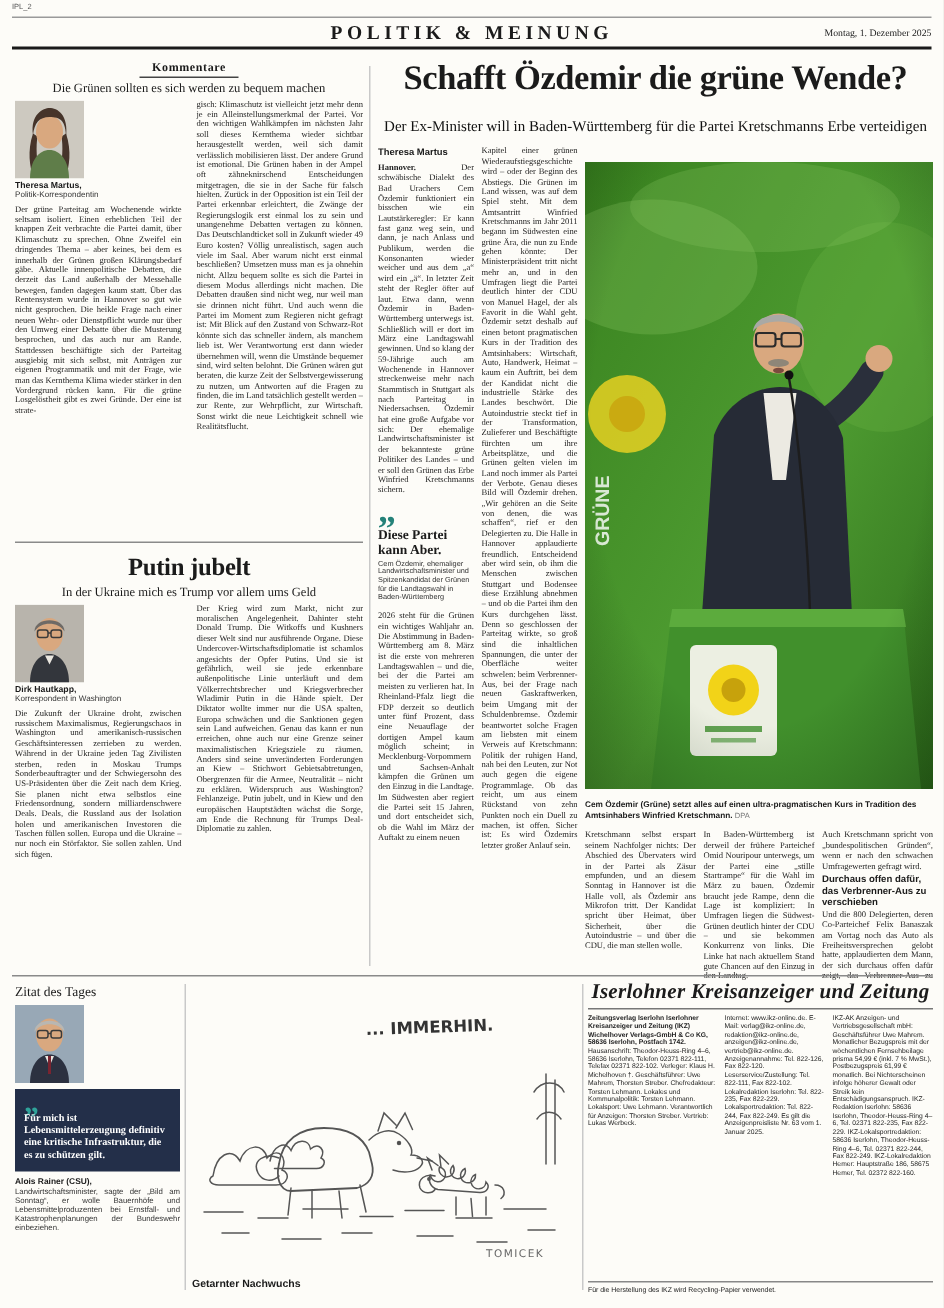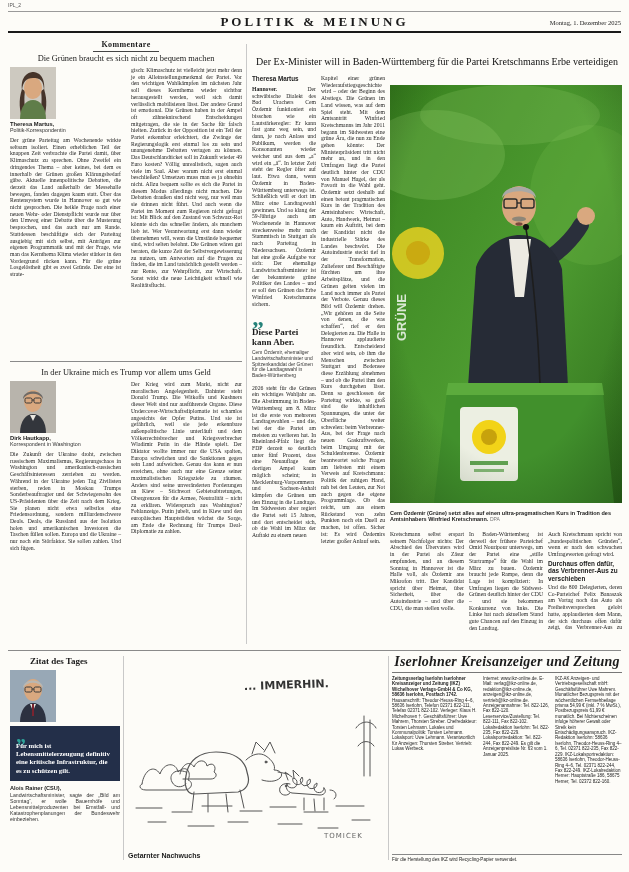--- a/index.html
+++ b/index.html
@@ -42,21 +42,21 @@
   .pullquote { margin:5px 0 6px; }
   .qmark::before { content:'\201E'; display:block; height:12px; line-height:10px;
     font-size:24px; font-weight:bold; color:#258279; font-family:"Liberation Serif",serif; }
   .pq-text { font-size:9px; font-weight:bold; line-height:10px; margin-top:3px; }
   .pq-attr { font-size:4.9px; line-height:5.7px; color:#333; margin-top:3px; }
   .photo-caption { font-size:5.5px; line-height:6.3px; margin-top:3px; width:232px; }
   .credit { color:#777; font-weight:normal; font-size:5px; }
   .inline-subhead { font-weight:bold; font-size:6.4px; line-height:7.4px; margin:2px 0; font-family:"Liberation Sans",sans-serif; }
 
   
-  .z-label { font-weight:bold; font-size:9px;margin-left:20px; }
+  .z-label { font-weight:normal; font-size:9px; }
   .zbox { background:#232f49; padding:5px 6px 6px; margin-top:4px; }
   .zqmark::before { content:'\201E'; display:block; height:11px; line-height:9px;
     font-size:20px; font-weight:bold; color:#2fa39a; }
   .ztext { color:#ffffff; font-size:6.8px; line-height:8.2px; font-weight:bold; }
   .z-name { font-size:5.6px; font-weight:bold; margin-top:4px; }
   .z-desc { font-size:5.2px; line-height:6.1px; color:#333; margin-top:1px; }
 
   
   .c-caption { font-weight:bold; font-size:7px; margin-top:2px; }
 
@@ -80,21 +80,21 @@
     <div class="abs rule" style="left:0; right:0; top:9px; height:1px;"></div>
     <div class="abs section-title" style="left:0; right:0; top:12px;">POLITIK &amp; MEINUNG</div>
     <div class="abs date" style="right:0; top:17px;">Montag, 1. Dezember 2025</div>
     <div class="abs" style="left:0; right:0; top:29px; height:1.6px; background:#1a1a1a;"></div>
   </div>
 
   <div class="abs" style="left:10px; top:40px; width:232px;">
     <div class="k-label">Kommentare</div>
     <div class="k-underline"></div>
 
-    <div class="k-sub">Die Grünen braucht es sich nicht zu bequem machen</div>
+    <div class="k-sub">Die Grünen sollten es sich werden zu bequem machen</div>
     <div class="k-cols" style="height:288px;">
       <div class="k-col">
         <svg class="avatar" width="46" height="52" viewBox="0 0 46 52">
           <rect width="46" height="52" fill="#cdc9c0"></rect>
           <path d="M12,22 C8,34 10,44 12,51 L17,51 C14,40 14,30 15,24 Z" fill="#46342a"></path>
           <path d="M34,22 C38,34 36,44 34,51 L29,51 C32,40 32,30 31,24 Z" fill="#46342a"></path>
           <path d="M10,52 C10,40 16,33 23,33 C30,33 36,40 36,52 Z" fill="#5f7d49"></path>
           <ellipse cx="23" cy="21" rx="9" ry="11" fill="#d9a87f"></ellipse>
           <path d="M12,23 C10,9 19,5 23,5 C28,5 36,9 34,25 C34,13 30,11 23,11 C16,11 13,15 12,23 Z" fill="#46342a"></path>
         </svg>
@@ -102,20 +102,21 @@
         <div class="k-role sans">Politik-Korrespondentin</div>
         <div class="bodytxt jt">Der grüne Parteitag am Wochenende wirkte seltsam isoliert. Einen erheblichen Teil der knappen Zeit verbrachte die Partei damit, über Klimaschutz zu sprechen. Ohne Zweifel ein dringendes Thema – aber keines, bei dem es innerhalb der Grünen großen Klärungsbedarf gäbe. Aktuelle innenpolitische Debatten, die derzeit das Land außerhalb der Messehalle bewegen, fanden dagegen kaum statt. Über das Rentensystem wurde in Hannover so gut wie nicht gesprochen. Die heikle Frage nach einer neuen Wehr- oder Dienstpflicht wurde nur über den Umweg einer Debatte über die Musterung besprochen, und das auch nur am Rande. Stattdessen beschäftigte sich der Parteitag ausgiebig mit sich selbst, mit Anträgen zur eigenen Programmatik und mit der Frage, wie man das Kernthema Klima wieder stärker in den Vordergrund rücken kann. Für die grüne Losgelöstheit gibt es zwei Gründe. Der eine ist strate-</div>
       </div>
       <div class="k-col">
         <div class="bodytxt jt">gisch: Klimaschutz ist vielleicht jetzt mehr denn je ein Alleinstellungsmerkmal der Partei. Vor den wichtigen Wahlkämpfen im nächsten Jahr soll dieses Kernthema wieder sichtbar herausgestellt werden, weil sich damit verlässlich mobilisieren lässt. Der andere Grund ist emotional. Die Grünen haben in der Ampel oft zähneknirschend Entscheidungen mitgetragen, die sie in der Sache für falsch hielten. Zurück in der Opposition ist ein Teil der Partei erkennbar erleichtert, die Zwänge der Regierungslogik erst einmal los zu sein und unangenehme Debatten vertagen zu können. Das Deutschlandticket soll in Zukunft wieder 49 Euro kosten? Völlig unrealistisch, sagen auch viele im Saal. Aber warum nicht erst einmal beschließen? Umsetzen muss man es ja ohnehin nicht. Allzu bequem sollte es sich die Partei in diesem Modus allerdings nicht machen. Die Debatten draußen sind nicht weg, nur weil man sie drinnen nicht führt. Und auch wenn die Partei im Moment zum Regieren nicht gefragt ist: Mit Blick auf den Zustand von Schwarz-Rot könnte sich das schneller ändern, als manchem lieb ist. Wer Verantwortung erst dann wieder übernehmen will, wenn die Umstände bequemer sind, wird selten belohnt. Die Grünen wären gut beraten, die kurze Zeit der Selbstvergewisserung zu nutzen, um Antworten auf die Fragen zu finden, die im Land tatsächlich gestellt werden – zur Rente, zur Wehrpflicht, zur Wirtschaft. Sonst wirkt die neue Leichtigkeit schnell wie Realitätsflucht.</div>
       </div>
     </div>
 
     <div class="hdiv" style="margin:6px 0;"></div>
 
+    <h2 class="k-title">Putin jubelt</h2>
     <div class="k-sub">In der Ukraine mich es Trump vor allem ums Geld</div>
     <div class="k-cols" style="height:206px;">
       <div class="k-col">
         <svg class="avatar" width="46" height="52" viewBox="0 0 46 52">
           <rect width="46" height="52" fill="#b8b4ac"></rect>
           <path d="M10,52 C10,40 16,33 23,33 C30,33 36,40 36,52 Z" fill="#33363c"></path>
           <path d="M20,34 L26,34 L23,40 Z" fill="#e9e6df"></path>
           <ellipse cx="23" cy="20" rx="9" ry="11" fill="#d9a87f"></ellipse>
           <path d="M13,18 C13,8 33,8 33,18 C29,11 17,11 13,18 Z" fill="#6e6a66"></path>
           <rect x="15" y="17" width="7" height="5" rx="1.5" fill="none" stroke="#3a3a3a" stroke-width="1"></rect>
@@ -128,20 +129,21 @@
       </div>
       <div class="k-col">
         <div class="bodytxt jt">Der Krieg wird zum Markt, nicht zur moralischen Angelegenheit. Dahinter steht Donald Trump. Die Witkoffs und Kushners dieser Welt sind nur ausführende Organe. Diese Undercover-Wirtschaftsdiplomatie ist schamlos angesichts der Opfer Putins. Und sie ist gefährlich, weil sie jede erkennbare außenpolitische Linie unterläuft und dem Völkerrechtsbrecher und Kriegsverbrecher Wladimir Putin in die Hände spielt. Der Diktator wollte immer nur die USA spalten, Europa schwächen und die Sanktionen gegen sein Land aufweichen. Genau das kann er nun erreichen, ohne auch nur eine Grenze seiner maximalistischen Kriegsziele zu räumen. Anders sind seine unveränderten Forderungen an Kiew – Stichwort Gebietsabtretungen, Obergrenzen für die Armee, Neutralität – nicht zu erklären. Widerspruch aus Washington? Fehlanzeige. Putin jubelt, und in Kiew und den europäischen Hauptstädten wächst die Sorge, am Ende die Rechnung für Trumps Deal-Diplomatie zu zahlen.</div>
       </div>
     </div>
   </div>
 
   <div class="abs vdiv" style="left:246px; top:44px; height:600px;"></div>
 
   <div class="abs" style="left:252px; top:40px; width:370px;">
+    <h1 class="a-headline">Schafft Özdemir die grüne Wende?</h1>
     <div class="a-subhead">Der Ex-Minister will in Baden-Württemberg für die Partei Kretschmanns Erbe verteidigen</div>
 
     <div class="a-body">
 
       <div class="acol" style="left:0;">
         <div class="byline sans">Theresa Martus</div>
         <div class="bodytxt jt">
           <span class="b">Hannover.</span>
           <span>Der schwäbische Dialekt des Bad Urachers Cem Özdemir funktioniert ein bisschen wie ein Lautstärkeregler: Er kann fast ganz weg sein, und dann, je nach Anlass und Publikum, werden die Konsonanten wieder weicher und aus dem „a“ wird ein „ä“. In letzter Zeit steht der Regler öfter auf laut. Etwa dann, wenn Özdemir in Baden-Württemberg unterwegs ist. Schließlich will er dort im März eine Landtagswahl gewinnen. Und so klang der 59-Jährige auch am Wochenende in Hannover streckenweise mehr nach Stammtisch in Stuttgart als nach Parteitag in Niedersachsen. Özdemir hat eine große Aufgabe vor sich: Der ehemalige Landwirtschaftsminister ist der bekannteste grüne Politiker des Landes – und er soll den Grünen das Erbe Winfried Kretschmanns sichern.</span>
         </div>

